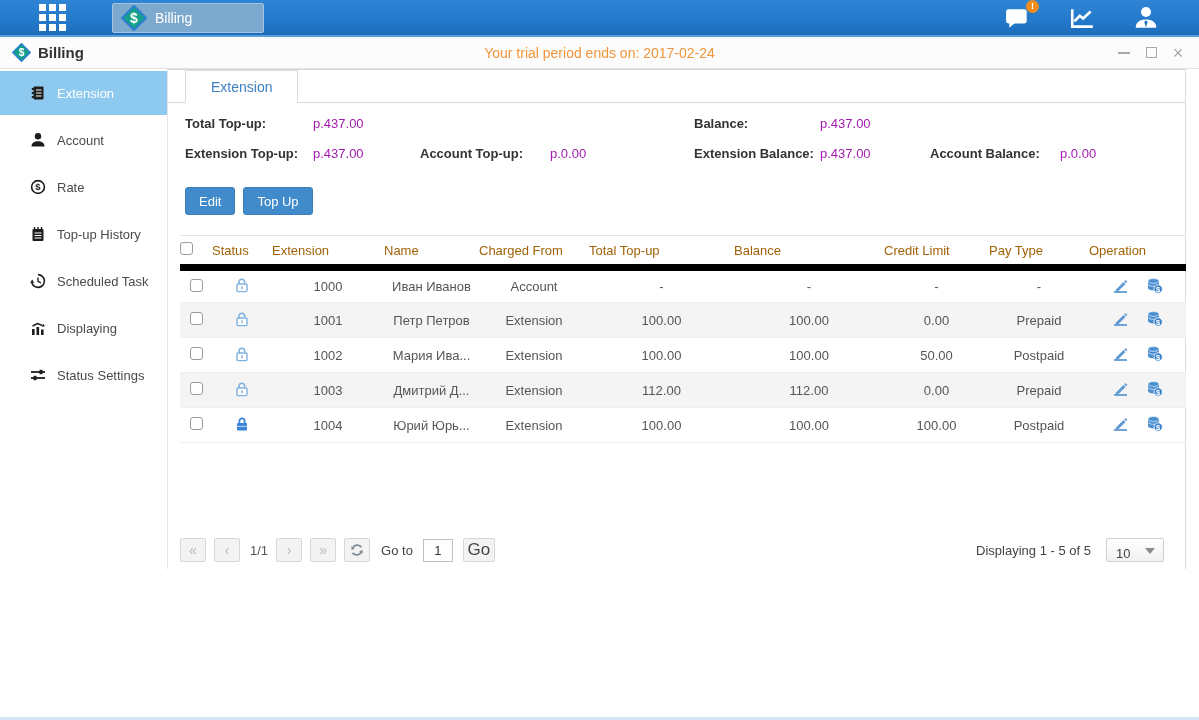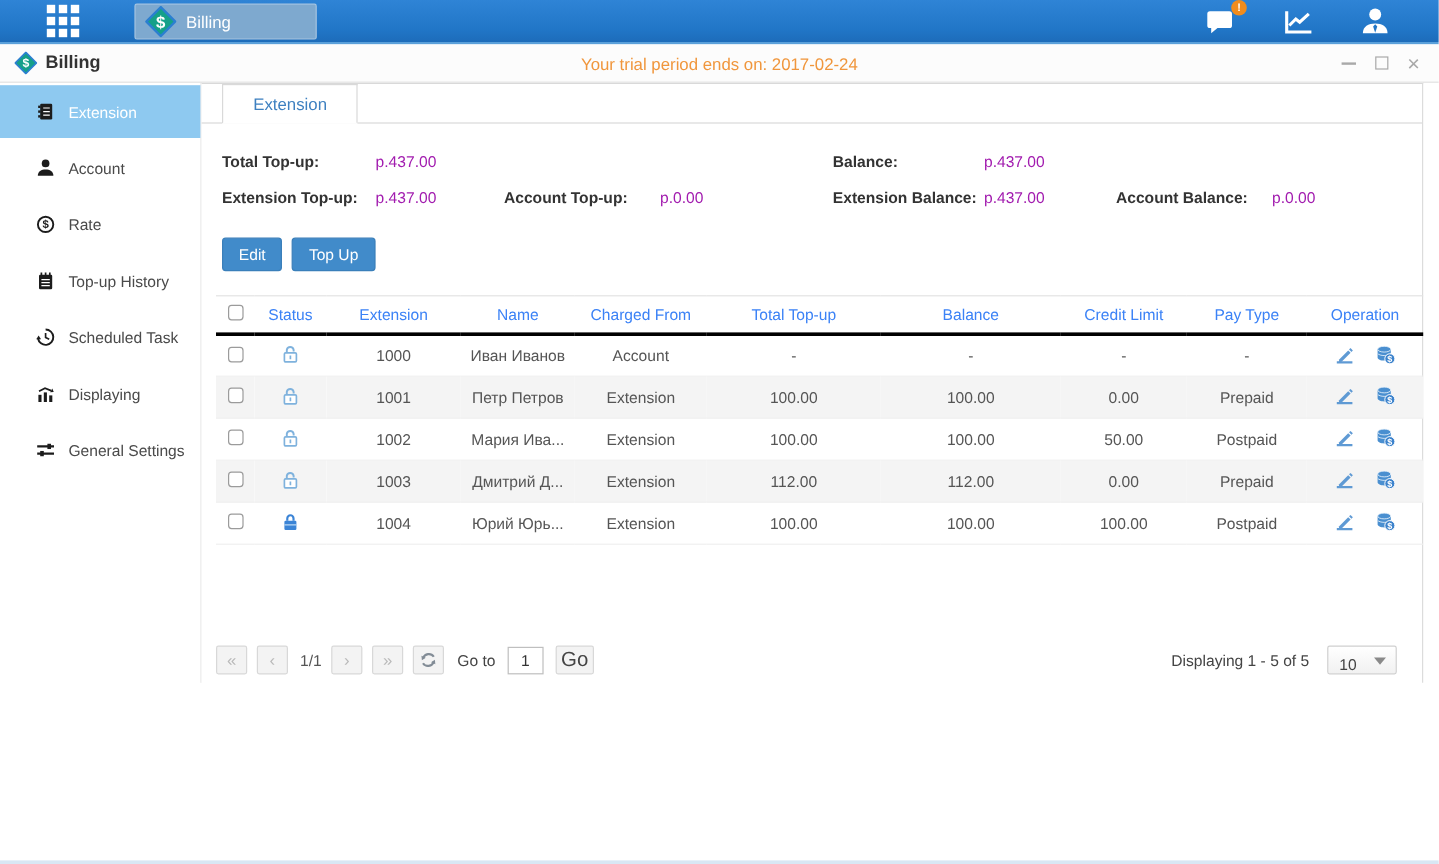--- a/index.html
+++ b/index.html
@@ -39,31 +39,31 @@
     font-size:13px; color:#4a4a4a; cursor:pointer; }
   .side-item.active { background:#8ec9f0; color:#fff; }
   .side-item svg { flex:none; }
 
   .main { width:1018px; border-top:1px solid #d9d9d9; border-right:1px solid #dcdcdc; position:relative; background:#fff; }
 
   .tabstrip { display:flex; align-items:flex-end; border-bottom:1px solid #d9d9d9; height:33px; padding-left:17px; }
   .tab { height:33px; line-height:32px; background:#fff; border:1px solid #d9d9d9; border-bottom:1px solid #fff;
     margin-bottom:-1px; padding:0 25px; font-size:14px; color:#3e80c0; cursor:pointer; }
 
-  .summary { margin:24px 0 0 17px; display:grid; grid-template-columns:128px 107px 130px 144px 126px 110px 130px 1fr;
+  .summary { margin:13px 0 0 17px; display:grid; grid-template-columns:128px 107px 130px 144px 126px 110px 130px 1fr;
     row-gap:15px; font-size:13px; }
   .summary .lbl { font-weight:bold; color:#333; }
   .summary .val { color:#a21caf; }
 
   .toolbar { margin:26px 0 0 17px; display:flex; gap:8px; }
   .btn-primary { background:#418bca; color:#fff; border:1px solid #3a7fba; border-radius:3px; height:28px;
     padding:0 13px; font-size:13px; font-family:inherit; cursor:pointer; }
 
   table.grid { border-collapse:collapse; table-layout:fixed; width:1006px; margin:20px 0 0 12px; font-size:13px; color:#555; }
-  table.grid th { font-weight:normal; color:#3b82f6; height:32px; border-top:1px solid #e3e3e3; border-bottom:3px solid #000000; text-align:center; }
+  table.grid th { font-weight:normal; color:#a16207; height:32px; border-top:1px solid #e3e3e3; border-bottom:7px solid #000000; text-align:left; }
   table.grid td { height:35px; text-align:center; border-bottom:1px solid #efefef; overflow:hidden; white-space:nowrap; }
   table.grid tbody tr:nth-child(even) { background:#f4f4f4; }
   .cb { width:13px; height:13px; border:1px solid #9b9b9b; border-radius:3px; background:#fff; display:inline-block; cursor:pointer; }
   .status-cell .lock-closed { display:none; }
   .status-cell.locked .lock-closed { display:inline; }
   .op-btn { display:inline-block; margin:0 7px; cursor:pointer; vertical-align:middle; }
 
   
   .pagebar { position:absolute; left:12px; right:21px; bottom:6px; height:26px; display:flex; align-items:center; font-size:13px; color:#555; }
   .pg-btn { width:26px; height:24px; background:#f3f3f3; border:1px solid #d8d8d8; border-radius:2px; margin-right:8px;
@@ -239,21 +239,21 @@
         </svg>
         <span>Displaying</span>
       </div>
       <div class="side-item">
         <svg width="16" height="16" viewBox="0 0 16 16">
           <line x1="1" y1="5" x2="15" y2="5" stroke="#1c1c1c" stroke-width="1.8"></line>
           <rect x="9.5" y="2.8" width="3" height="4.4" fill="#1c1c1c"></rect>
           <line x1="1" y1="11" x2="15" y2="11" stroke="#1c1c1c" stroke-width="1.8"></line>
           <rect x="3.5" y="8.8" width="3" height="4.4" fill="#1c1c1c"></rect>
         </svg>
-        <span>General Settings</span>
+        <span>Status Settings</span>
       </div>
     </nav>
 
     <section class="main">
 
       <div class="tabstrip">
         <div class="tab">Extension</div>
       </div>
 
       <div class="summary">

